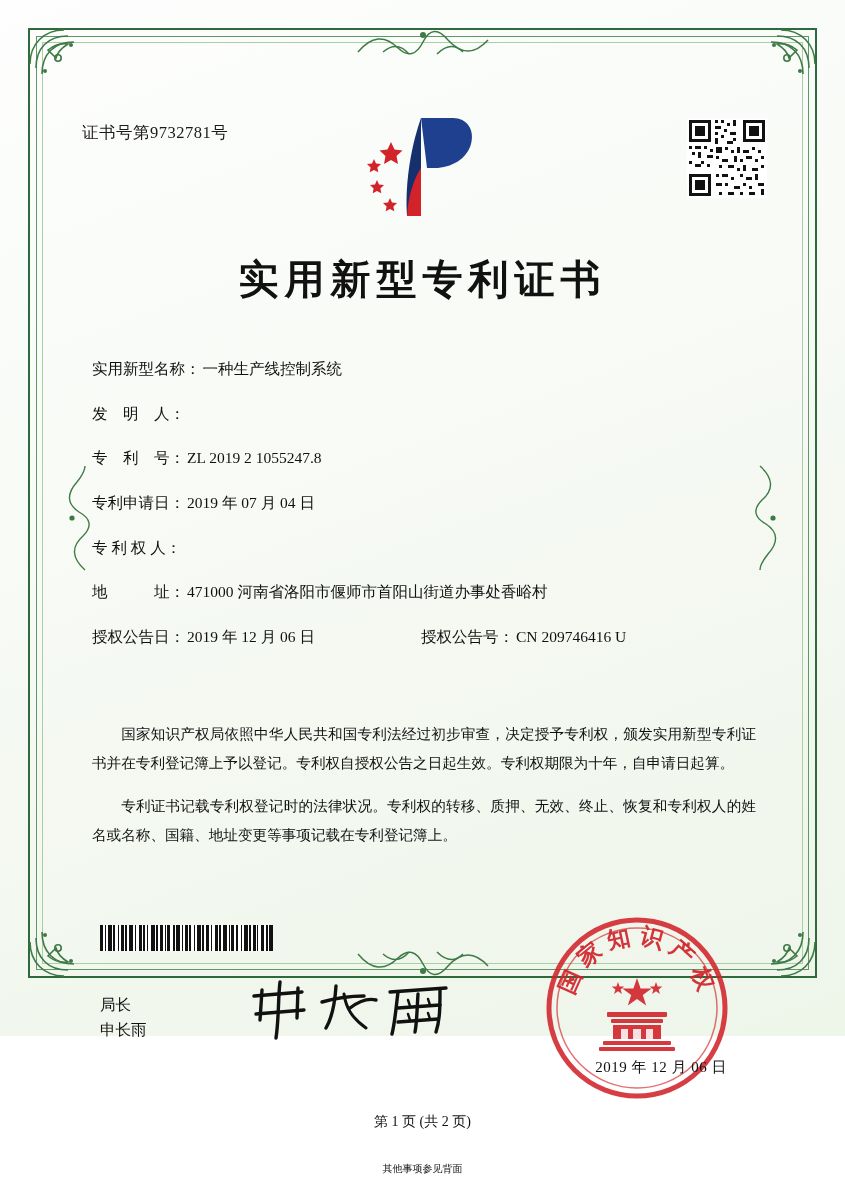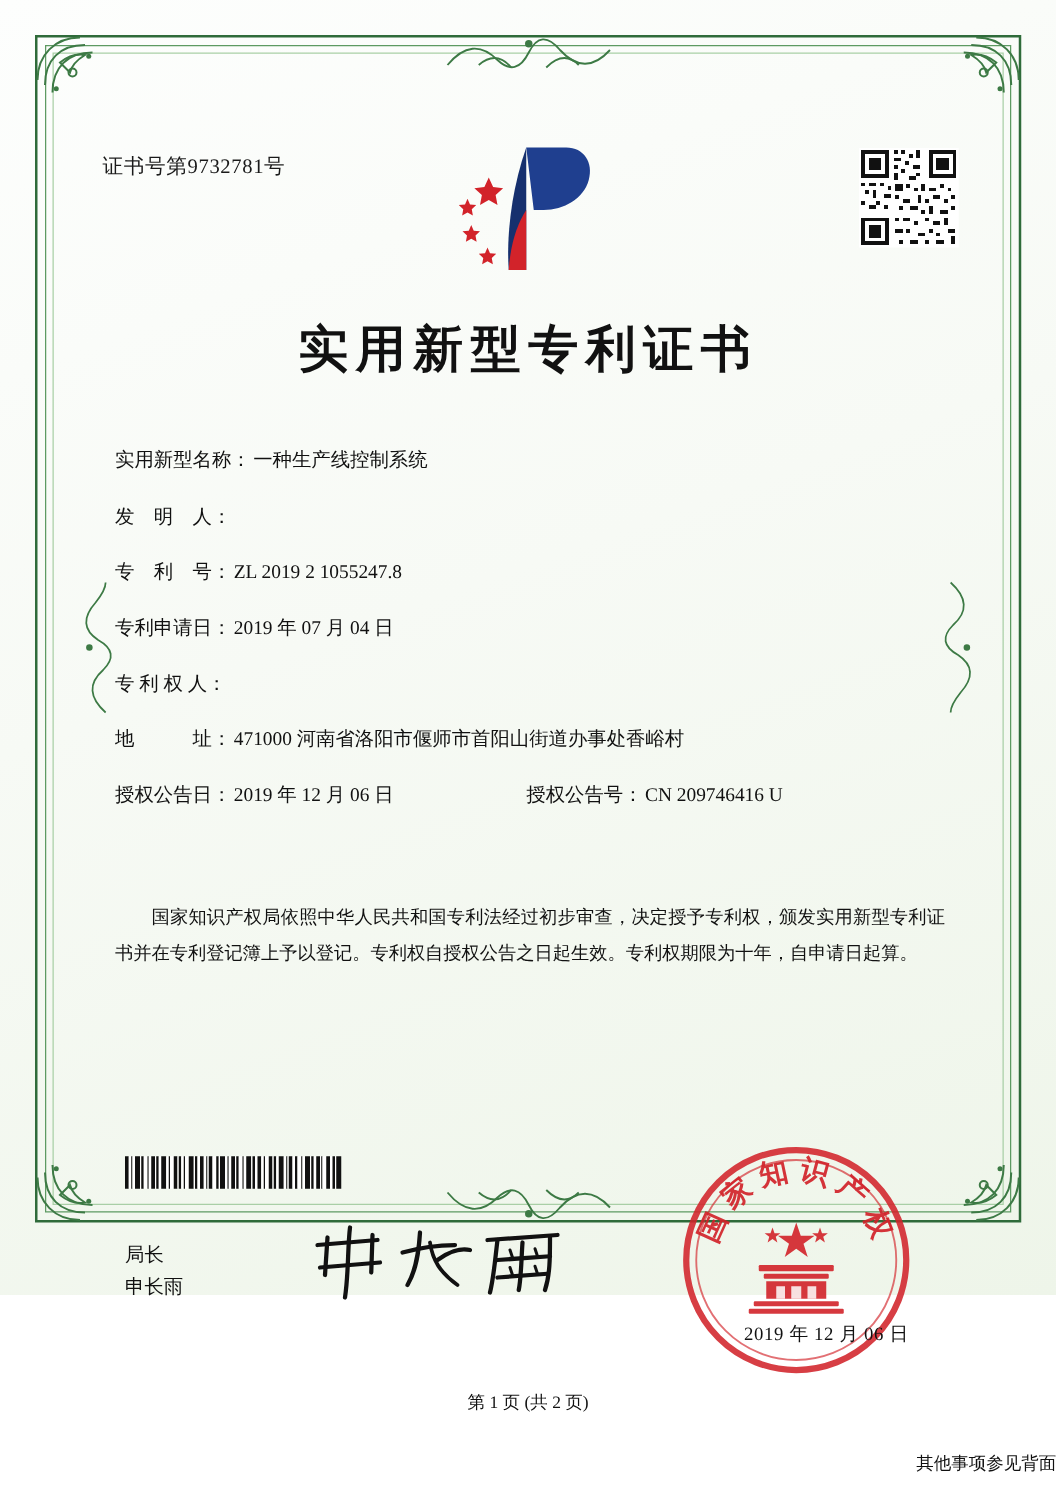--- a/index.html
+++ b/index.html
@@ -225,22 +225,22 @@
     top: 1113px;
     text-align: center;
     font-size: 14px;
     color: #111;
   }
   .footer-note {
     position: absolute;
     left: 0;
     right: 0;
     top: 1162px;
-    text-align: right;
-    font-size: 14px;
+    text-align: center;
+    font-size: 10px;
     color: #111;
   }
 </style>
 </head>
 <body>
 
 <div class="page">
 
   <div class="border-outer"></div>
   <div class="border-inner"></div>
@@ -472,20 +472,21 @@
     <div class="field-row two-col">
       <span class="field-label">授权公告日：</span>
       <span class="field-value">2019 年 12 月 06 日</span>
       <span class="field-label2">授权公告号：</span>
       <span class="field-value2">CN 209746416 U</span>
     </div>
   </div>
 
   <div class="paragraphs">
     <p class="para">国家知识产权局依照中华人民共和国专利法经过初步审查，决定授予专利权，颁发实用新型专利证书并在专利登记簿上予以登记。专利权自授权公告之日起生效。专利权期限为十年，自申请日起算。</p>
+    <p class="para">专利证书记载专利权登记时的法律状况。专利权的转移、质押、无效、终止、恢复和专利权人的姓名或名称、国籍、地址变更等事项记载在专利登记簿上。</p>
   </div>
 
   <div class="barcode">
     <i style="width:3px"></i>
       <i style="width:2px;background:#fff"></i>
     <i style="width:1px"></i>
       <i style="width:2px;background:#fff"></i>
     <i style="width:4px"></i>
       <i style="width:1px;background:#fff"></i>
     <i style="width:2px"></i>

